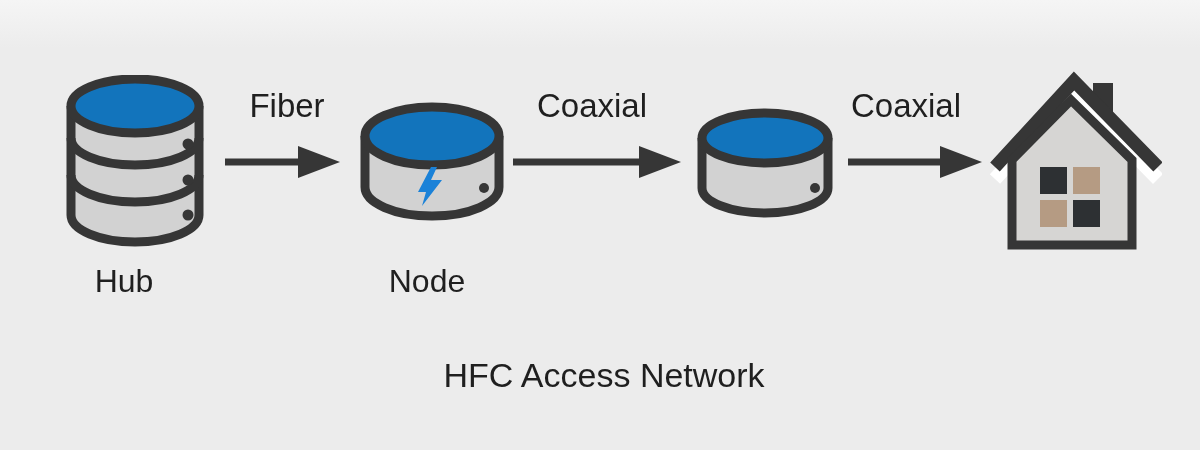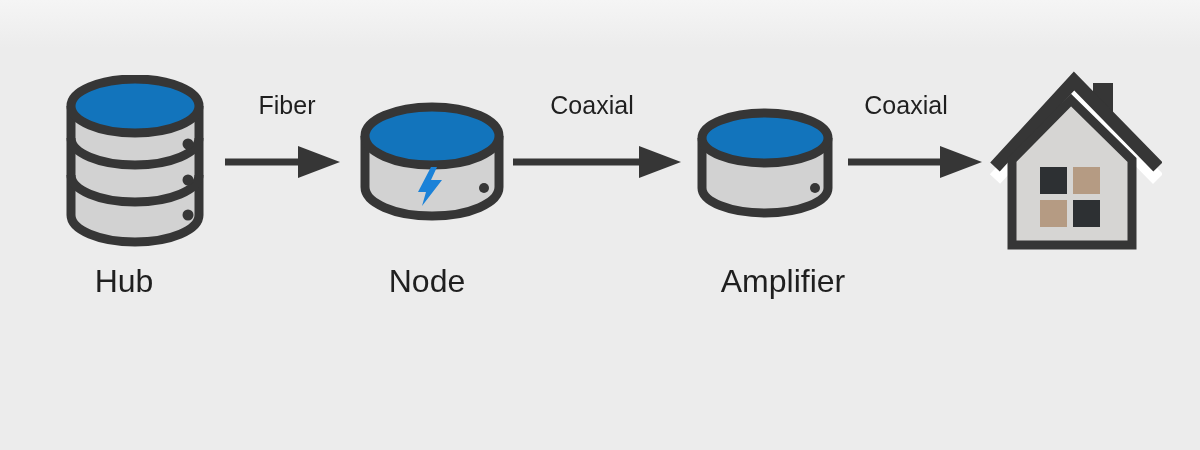--- a/index.html
+++ b/index.html
@@ -19,21 +19,21 @@
   .fill-wtan{fill:var(--window_tan);stroke:none;}
   .no-fill{fill:none;}
   .stroke-ink{stroke:var(--ink);}
   .stroke-white{stroke:var(--roof_gap);}
   .node-label{
     position:absolute;top:266px;transform:translateX(-50%);
     font-size:32px;line-height:30px;white-space:nowrap;color:var(--text);
   }
   .link-label{
     position:absolute;top:92px;transform:translateX(-50%);
-    font-size:25px;line-height:27px;white-space:nowrap;color:var(--text);
+    font-size:33px;line-height:27px;white-space:nowrap;color:var(--text);
   }
   .arrow{position:absolute;top:146px;height:32px;}
   .arrow rect,.arrow polygon{fill:var(--ink);}
   .diagram-title{
     position:absolute;top:356px;left:604px;transform:translateX(-50%);
     font-size:34px;line-height:38px;white-space:nowrap;color:var(--text);
   }
 </style>
 </head>
 <body>
@@ -87,16 +87,16 @@
     <path class="no-fill stroke-ink" stroke-width="13" d="M7 99 L86 13 L170 99"></path>
     <path class="fill-wall stroke-ink" stroke-width="9" stroke-linejoin="miter" d="M24 177 L24 92 L83 32 L144 92 L144 177 Z"></path>
     <rect class="fill-wdark" x="52" y="99" width="27" height="27"></rect>
     <rect class="fill-wtan" x="85" y="99" width="27" height="27"></rect>
     <rect class="fill-wtan" x="52" y="132" width="27" height="27"></rect>
     <rect class="fill-wdark" x="85" y="132" width="27" height="27"></rect>
   </svg>
 
   <div class="node-label" style="left:124px">Hub</div>
   <div class="node-label" style="left:427px">Node</div>
-  <div class="node-label" style="left:783px">Amplifier</div>
 
+  <div class="diagram-title">HFC Access Network</div>
 
 </div>
 
 </body></html>

